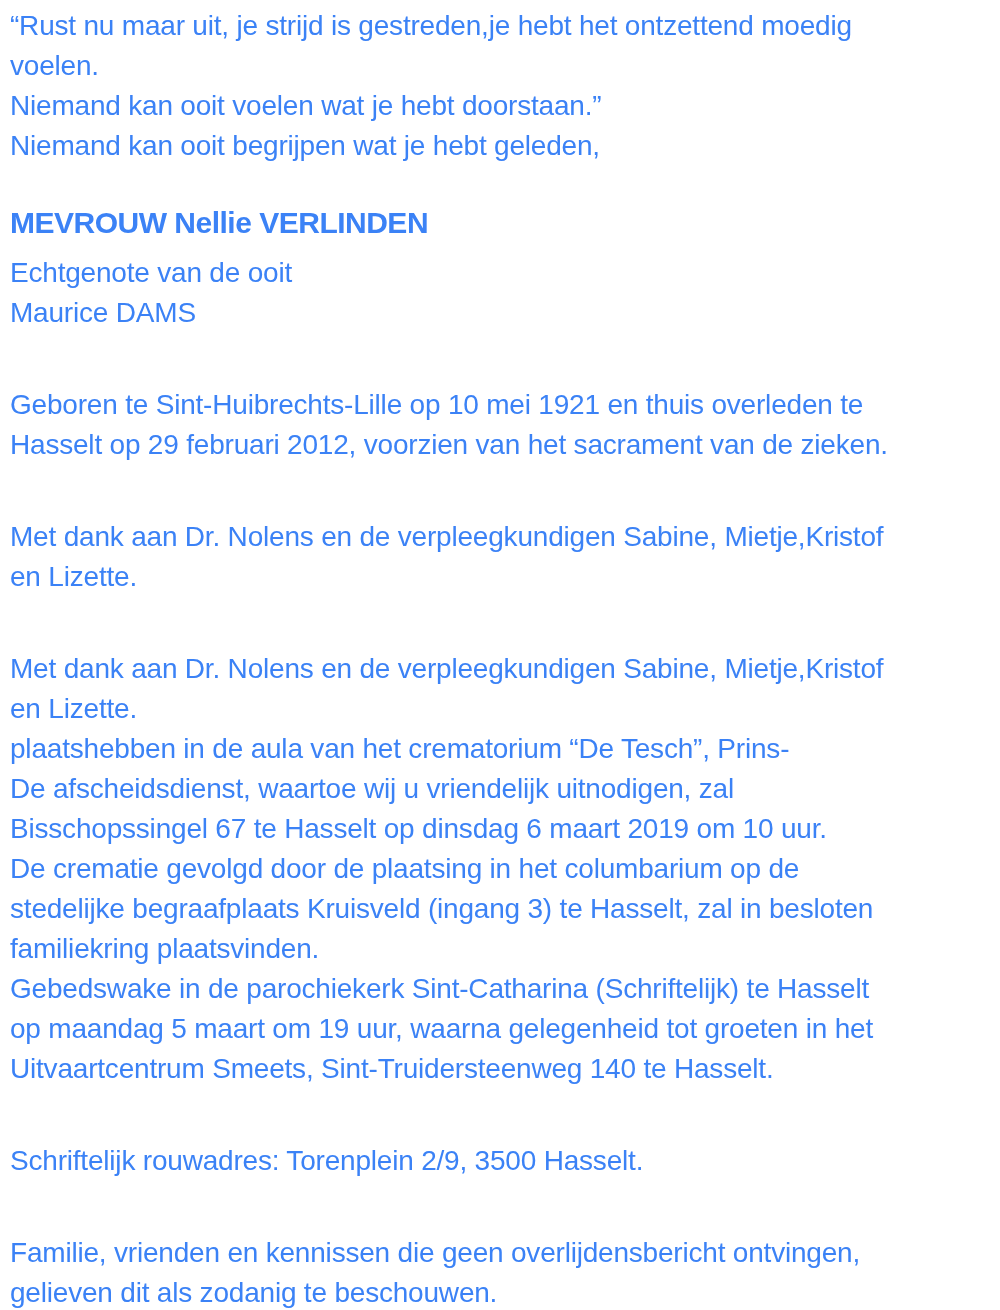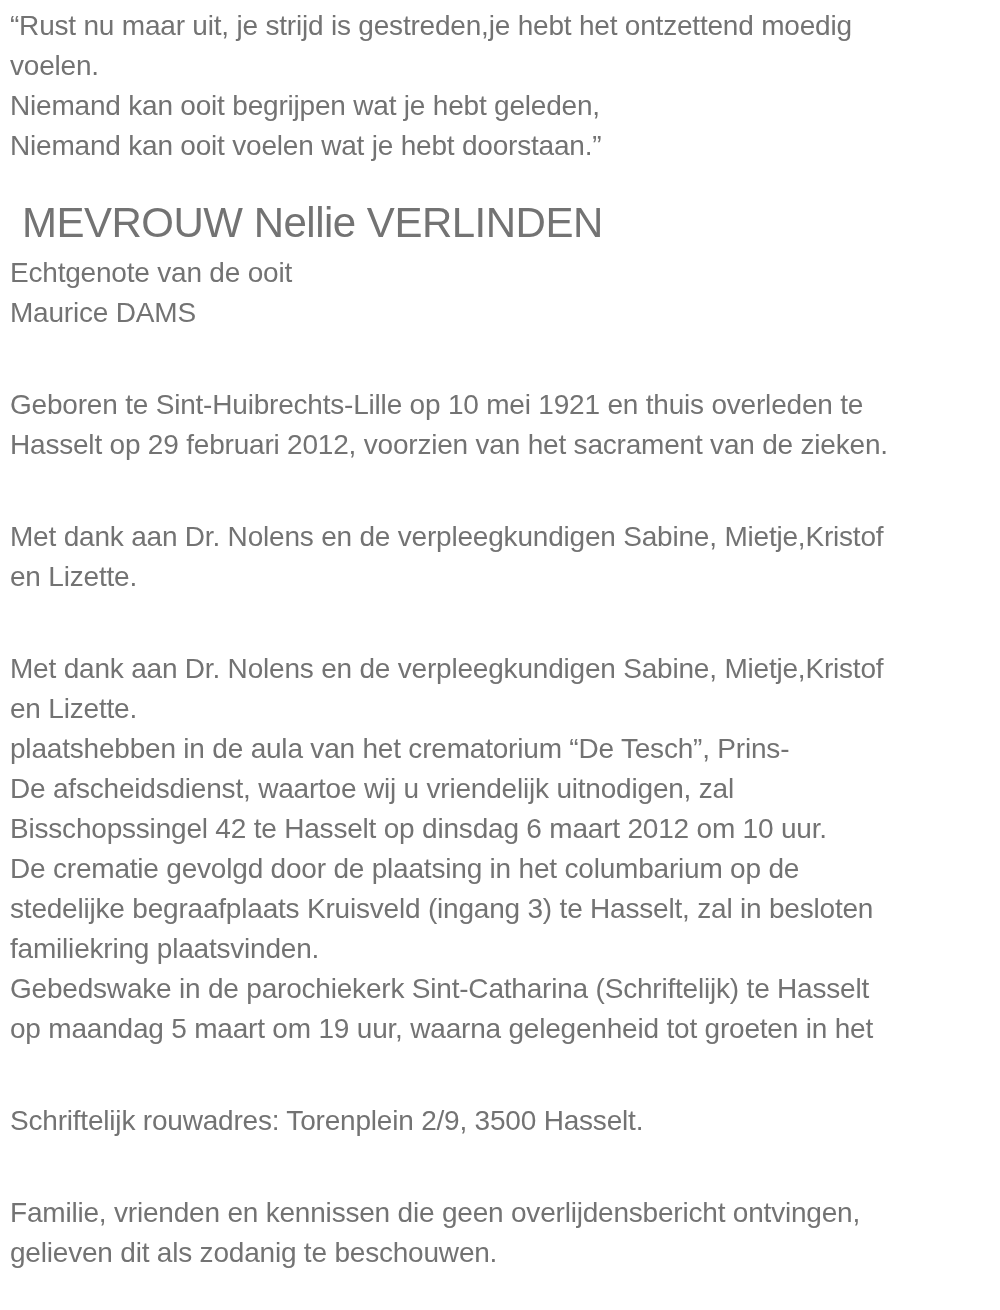--- a/index.html
+++ b/index.html
@@ -21,44 +21,44 @@
     color: #1c1c1c;
   }
   .line {
     font-size: 28px;
     line-height: 40px;
     height: 40px;
     white-space: nowrap;
     letter-spacing: -0.2px;
   }
   h1.deceased-title {
-    font-size: 42px;
+    font-size: 30px;
     line-height: 50px;
-    font-weight: normal;
-    margin: 32px 0 5px 12px;
+    font-weight: bold;
+    margin: 32px 0 5px 0;
     white-space: nowrap;
     letter-spacing: -0.5px;
   }
   .block {
     margin: 0;
   }
   .para {
     margin-top: 52px;
   }
 </style>
 </head>
 <body style="background: rgb(255, 255, 255);">
 
-<div class="page" style="color: #737373;">
+<div class="page" style="color: #3b82f6;">
 
   <div class="block">
       <div class="line">“Rust nu maar uit, je strijd is gestreden,je hebt het ontzettend moedig</div>
       <div class="line">voelen.</div>
+      <div class="line">Niemand kan ooit voelen wat je hebt doorstaan.”</div>
       <div class="line">Niemand kan ooit begrijpen wat je hebt geleden,</div>
-      <div class="line">Niemand kan ooit voelen wat je hebt doorstaan.”</div>
     </div>
 
   <h1 class="deceased-title">MEVROUW Nellie VERLINDEN</h1>
 
   <div class="block">
       <div class="line">Echtgenote van de ooit</div>
       <div class="line">Maurice DAMS</div>
     </div>
 
   <div class="block para">
@@ -69,26 +69,27 @@
   <div class="block para">
       <div class="line">Met dank aan Dr. Nolens en de verpleegkundigen Sabine, Mietje,Kristof</div>
       <div class="line">en Lizette.</div>
     </div>
 
   <div class="block para">
       <div class="line">Met dank aan Dr. Nolens en de verpleegkundigen Sabine, Mietje,Kristof</div>
       <div class="line">en Lizette.</div>
       <div class="line">plaatshebben in de aula van het crematorium “De Tesch”, Prins-</div>
       <div class="line">De afscheidsdienst, waartoe wij u vriendelijk uitnodigen, zal</div>
-      <div class="line">Bisschopssingel 42 te Hasselt op dinsdag 6 maart 2012 om 10 uur.</div>
+      <div class="line">Bisschopssingel 67 te Hasselt op dinsdag 6 maart 2019 om 10 uur.</div>
       <div class="line">De crematie gevolgd door de plaatsing in het columbarium op de</div>
       <div class="line">stedelijke begraafplaats Kruisveld (ingang 3) te Hasselt, zal in besloten</div>
       <div class="line">familiekring plaatsvinden.</div>
       <div class="line">Gebedswake in de parochiekerk Sint-Catharina (Schriftelijk) te Hasselt</div>
       <div class="line">op maandag 5 maart om 19 uur, waarna gelegenheid tot groeten in het</div>
+      <div class="line">Uitvaartcentrum Smeets, Sint-Truidersteenweg 140 te Hasselt.</div>
     </div>
 
   <div class="block para">
       <div class="line">Schriftelijk rouwadres: Torenplein 2/9, 3500 Hasselt.</div>
     </div>
 
   <div class="block para">
       <div class="line">Familie, vrienden en kennissen die geen overlijdensbericht ontvingen,</div>
       <div class="line">gelieven dit als zodanig te beschouwen.</div>
     </div>

